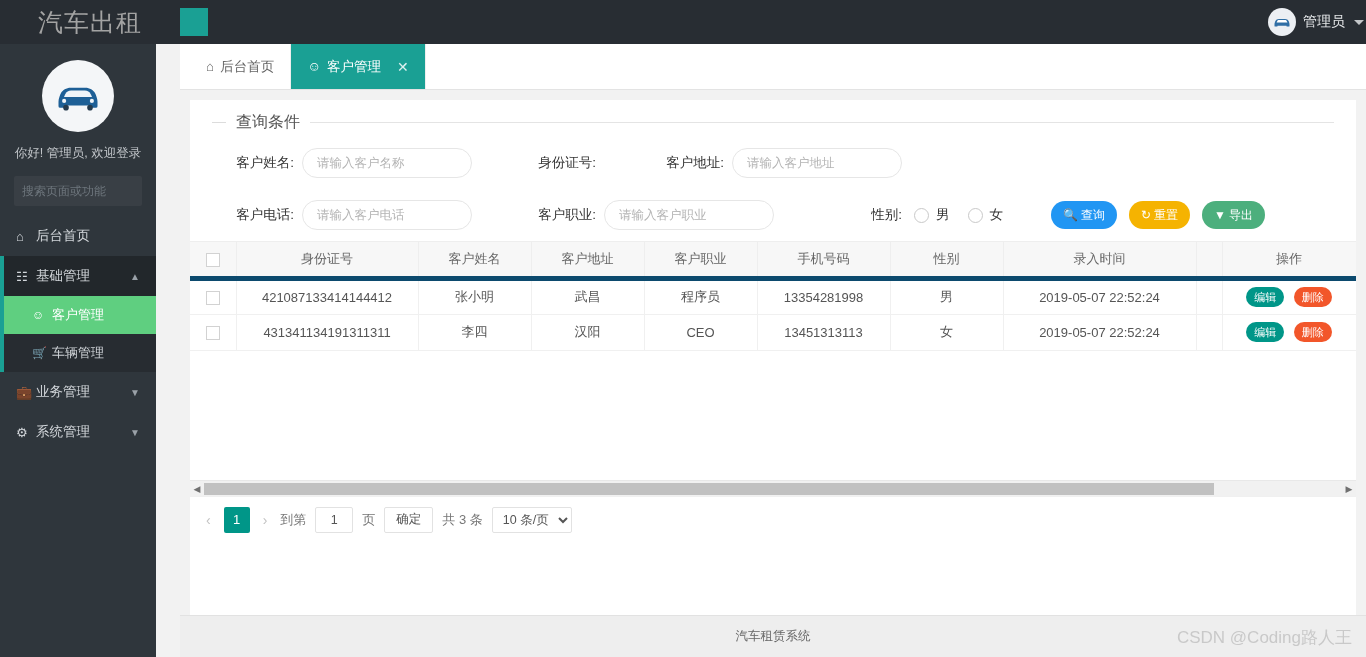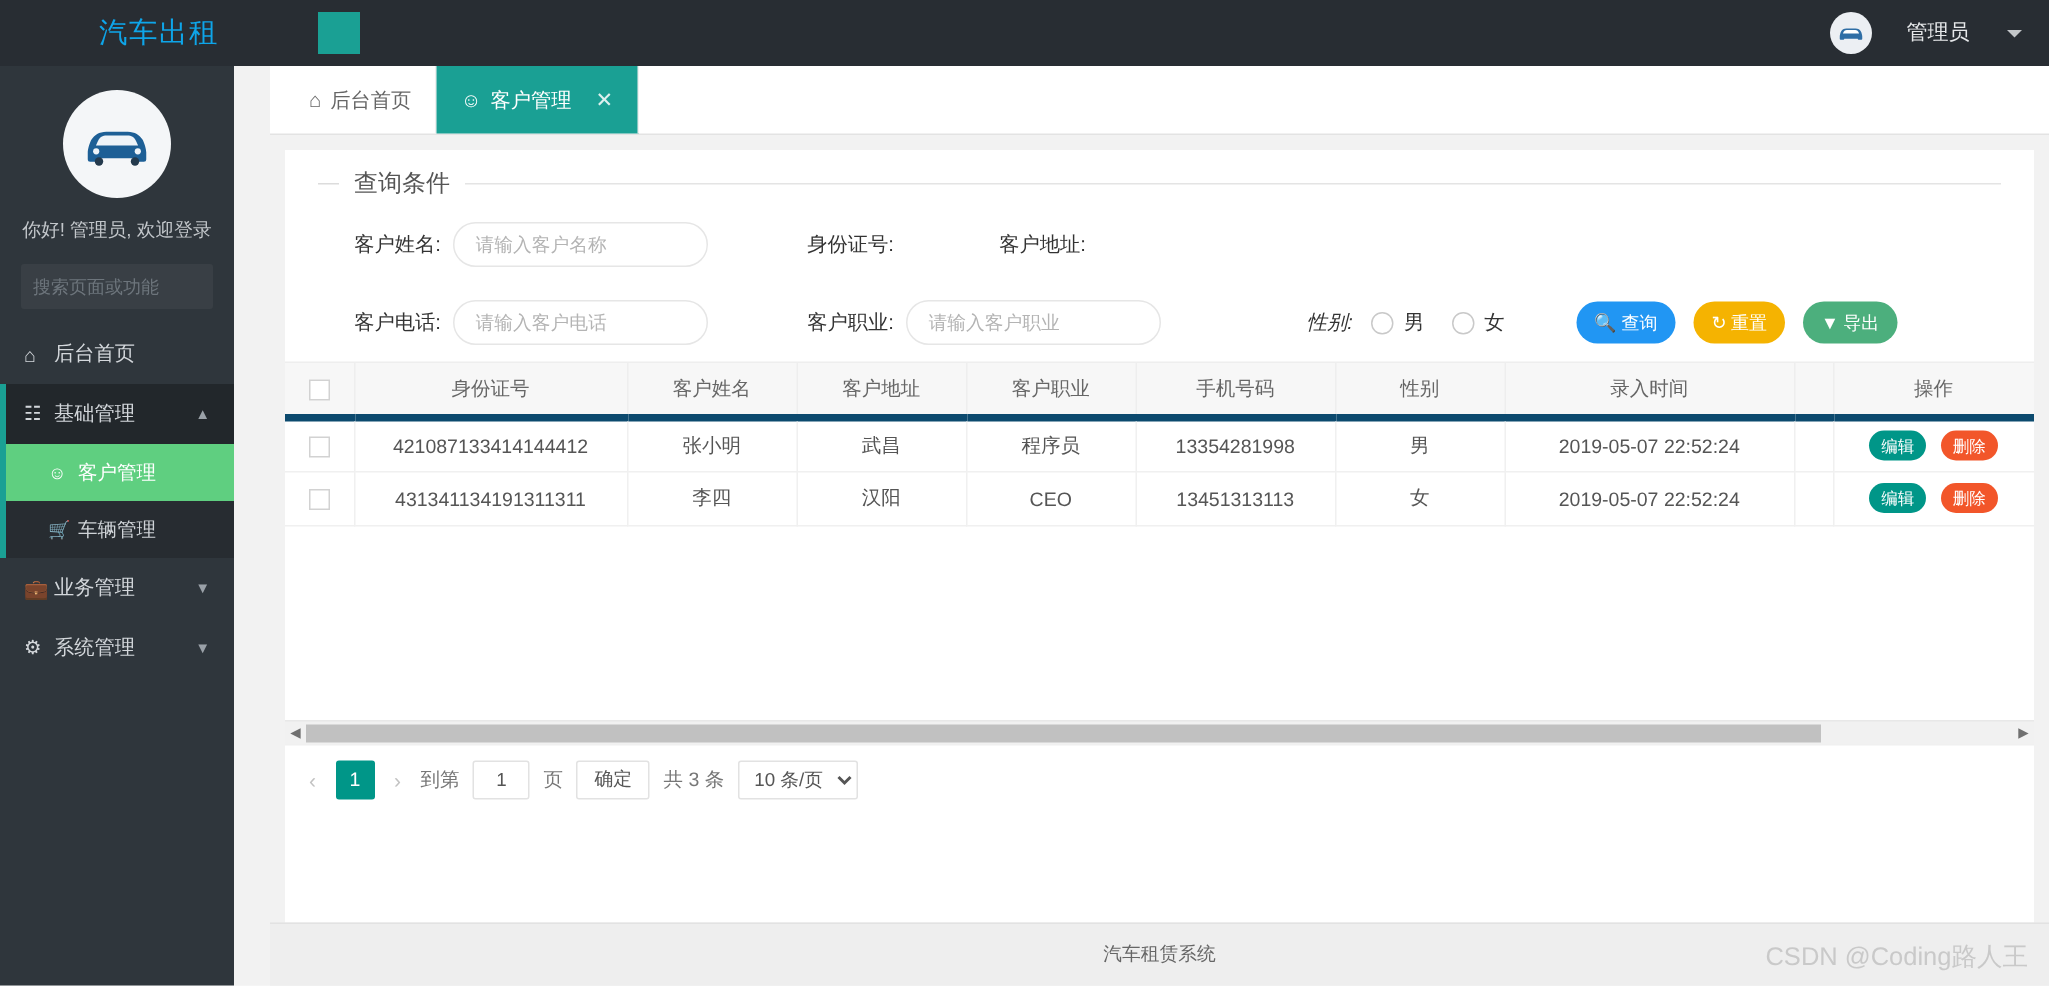--- a/index.html
+++ b/index.html
@@ -12,34 +12,34 @@
   }
 
   
   #topbar {
     position: absolute; top: 0; left: 0;
     width: 1366px; height: 44px;
     background: #282d33;
     display: flex; align-items: center;
   }
   #brand {
-    width: 212px; height: 44px;
+    width: 180px; height: 44px;
     display: flex; align-items: center; justify-content: center;
-    color: #0ea5e9; font-size: 19px; letter-spacing: 1px;
+    color: #a3a3a3; font-size: 25px; letter-spacing: 1px;
   }
   #collapse-btn {
     width: 28px; height: 28px;
     background: #1aa094;
     margin-left: 0px;
     cursor: pointer;
   }
   #topbar-spacer { flex: 1; }
   #user-area {
-    display: flex; align-items: center; gap: 23px;
-    padding-right: 18px; cursor: pointer;
+    display: flex; align-items: center; gap: 7px;
+    padding-right: 2px; cursor: pointer;
   }
   #user-avatar {
     width: 28px; height: 28px; border-radius: 50%;
     background: #eceff3;
     display: flex; align-items: center; justify-content: center;
     font-size: 15px; color: #2f6ea5;
   }
   #user-name { color: #e6e8ea; font-size: 14px; }
   .caret-down {
     width: 0; height: 0;
@@ -417,34 +417,35 @@
       <div class="form-row">
         <div class="form-field">
           <span class="field-label" style="width:82px;">客户姓名:</span>
           <input class="field-input" style="margin-left: 8px;" type="text" placeholder="请输入客户名称">
         </div>
         <div class="form-field" style="margin-left:52px;">
           <span class="field-label" style="width:72px;">身份证号:</span>
         </div>
         <div class="form-field" style="margin-left:56px;">
           <span class="field-label" style="width:72px;">客户地址:</span>
+          <input class="field-input" style="margin-left: 8px;" type="text" placeholder="请输入客户地址">
         </div>
       </div>
 
       <div class="form-row">
         <div class="form-field">
           <span class="field-label" style="width:82px;">客户电话:</span>
           <input class="field-input" style="margin-left: 8px;" type="text" placeholder="请输入客户电话">
         </div>
         <div class="form-field" style="margin-left:52px;">
           <span class="field-label" style="width:72px;">客户职业:</span>
           <input class="field-input" style="margin-left: 8px;" type="text" placeholder="请输入客户职业">
         </div>
         <div class="form-field" style="margin-left:94px;">
-          <span class="field-label" style="width:34px;font-style:italic;">性别:</span>
+          <span class="field-label" style="width:34px;">性别:</span>
           <div class="radio-group">
             <span class="radio-item">
               <span class="radio-circle"></span>
               <span class="radio-text">男</span>
             </span>
             <span class="radio-item">
               <span class="radio-circle"></span>
               <span class="radio-text">女</span>
             </span>
           </div>

